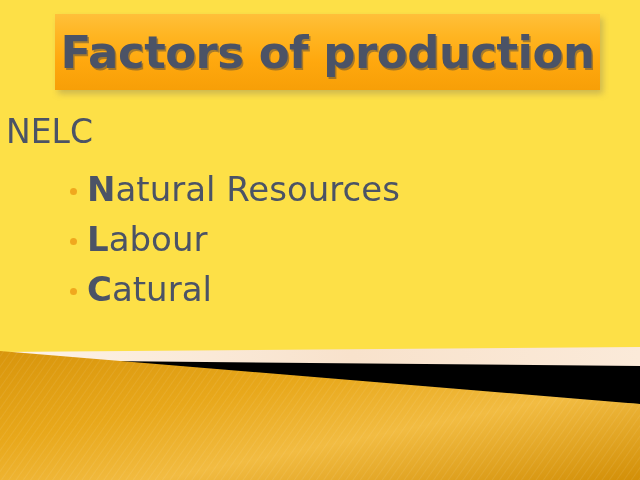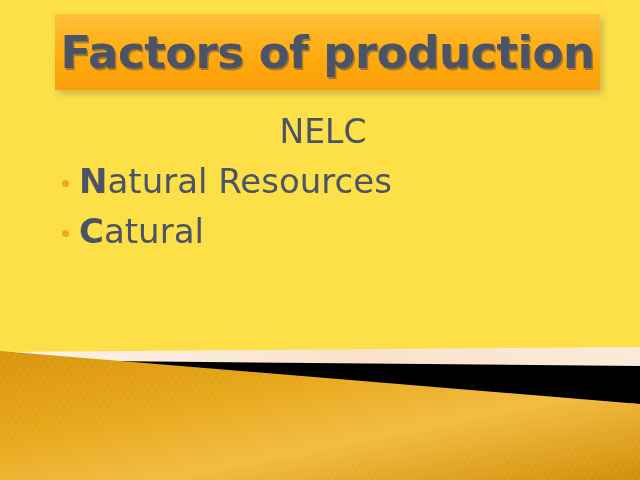--- a/index.html
+++ b/index.html
@@ -58,28 +58,27 @@
   .body-area {
     position: absolute;
     left: 0px;
     top: 108px;
     width: 640px;
   }
   .nelc-line {
     font-family: "DejaVu Sans", sans-serif;
     font-size: 33px;
     color: #4b5366;
-    text-align: center;
     margin-left: 6px;
     line-height: 48px;
     white-space: nowrap;
   }
   .bullet-list {
     list-style: none;
-    margin: 0;
+    margin: 8px;
     padding: 0;
   }
   .bullet-item {
     position: relative;
     padding-left: 79px;
     font-family: "DejaVu Sans", sans-serif;
     font-size: 34px;
     color: #4b5366;
     line-height: 50px;
     white-space: nowrap;
@@ -148,20 +147,23 @@
 
     <div class="nelc-line">NELC</div>
 
     <ul class="bullet-list">
 
       <li class="bullet-item">
         <span class="bullet-dot"></span><span class="bullet-initial">N</span><span>atural Resources</span>
       </li>
 
 
+      <li class="bullet-item">
+        <span class="bullet-dot"></span><span class="bullet-initial">L</span><span>abour</span>
+      </li>
 
       <li class="bullet-item">
         <span class="bullet-dot"></span><span class="bullet-initial">C</span><span>atural</span>
       </li>
 
     </ul>
   </div>
 
 </div>
 

